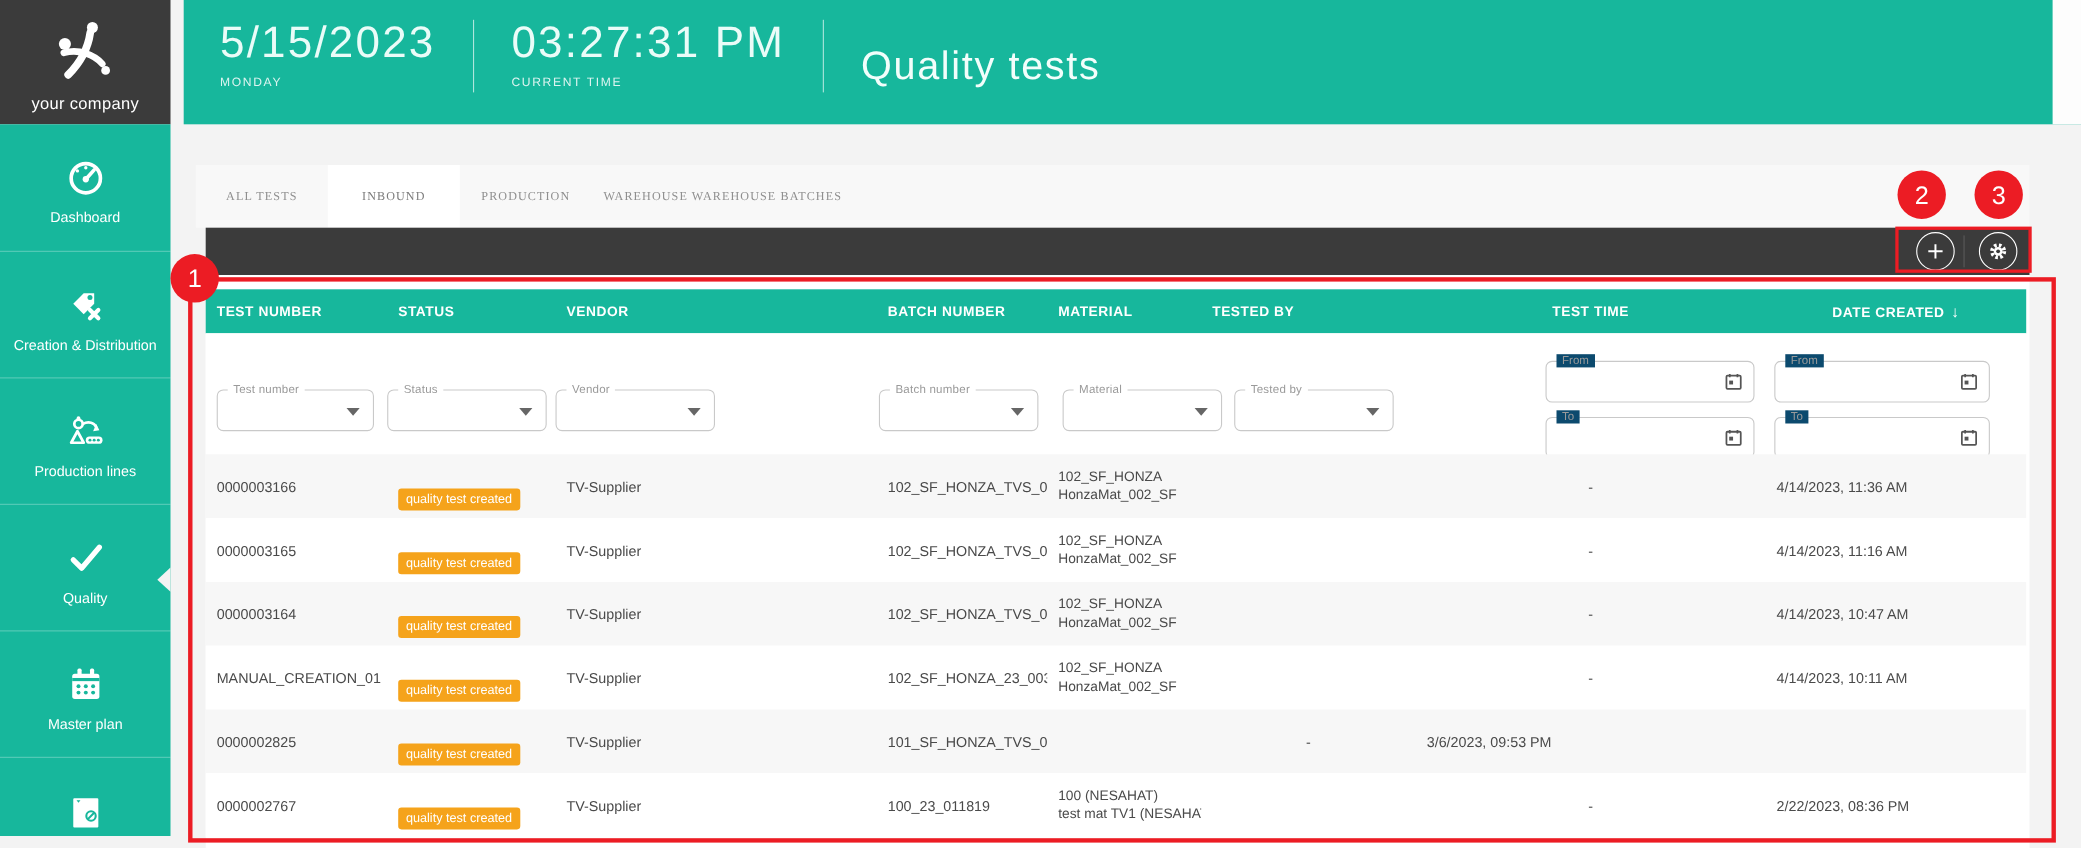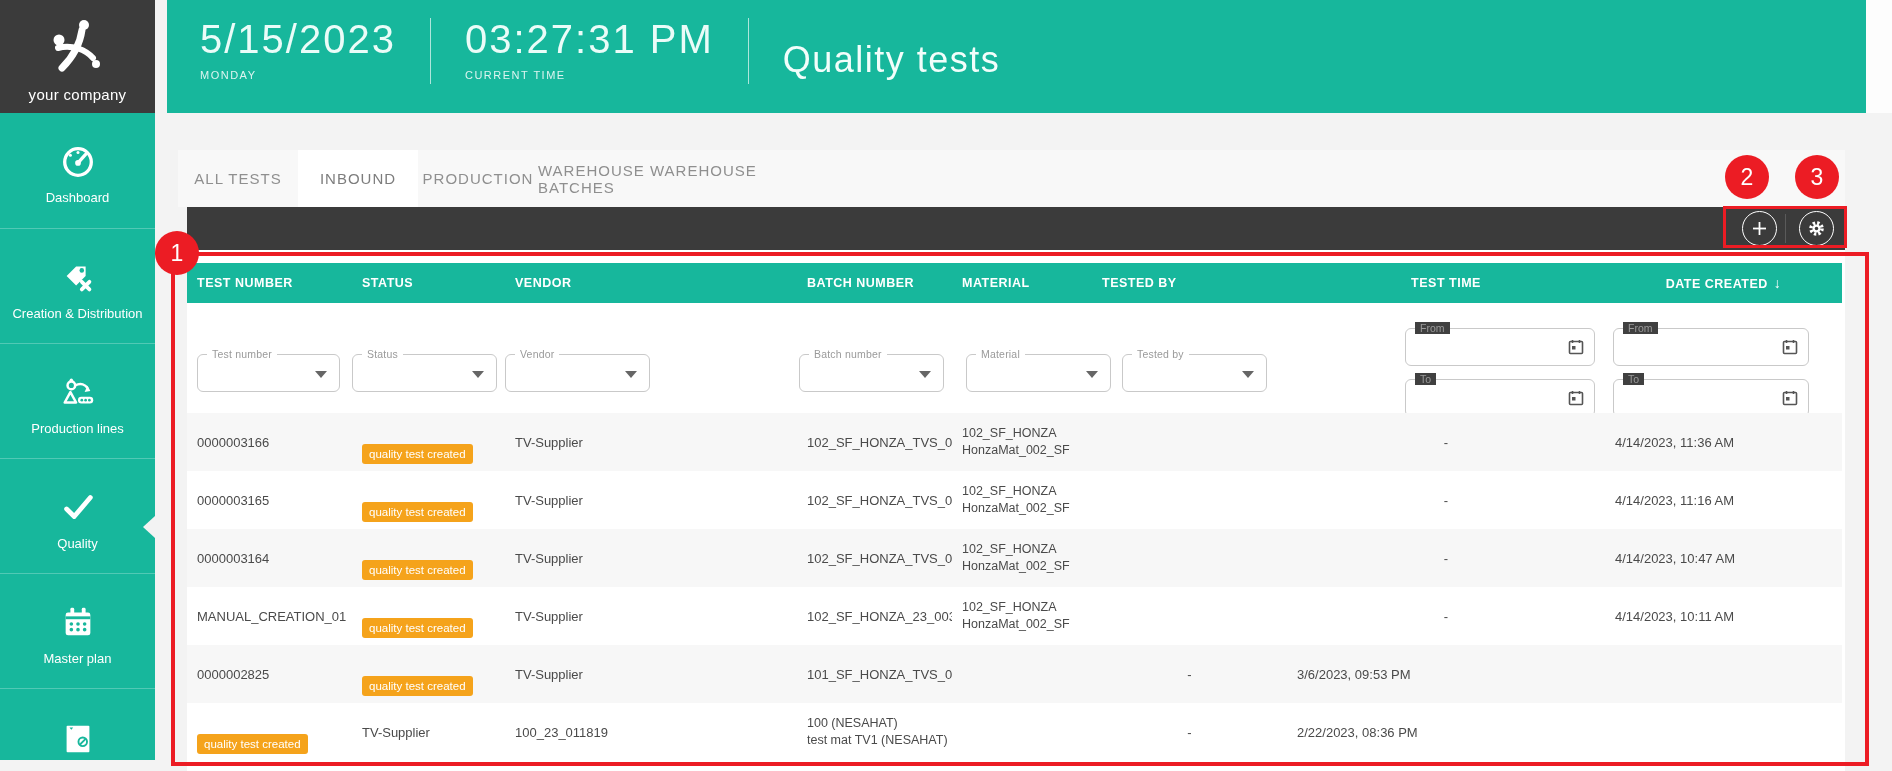--- a/index.html
+++ b/index.html
@@ -31,22 +31,22 @@
   .side-item:last-child { flex:1; height:auto; }
   .side-label { color:#fff; font-size:13px; margin-top:9px; text-align:center; line-height:15px; padding:0 4px;}
   .side-item.active::after { content:""; position:absolute; right:0; top:57px; width:0; height:0;
                border-top:11px solid transparent; border-bottom:11px solid transparent; border-right:12px solid #f3f3f3; }
   .sicon { width:38px; height:38px; display:block; }
 
   
   .content { position:absolute; left:155px; top:113px; width:1737px; height:658px; background:#f3f3f3; }
 
   .tabstrip { position:absolute; left:23px; top:37px; width:1667px; height:57px; background:#f8f8f8; display:flex; }
-  .tab { height:57px; display:flex; align-items:center; justify-content:center; font-size:15px; letter-spacing:1px;
-         color:#8f8f8f; cursor:pointer; width:120px; }
+  .tab { height:57px; display:flex; align-items:center; justify-content:center; font-size:11px; letter-spacing:1px;
+         color:#8f8f8f; cursor:pointer; width:120px;font-family:Liberation Serif, serif; }
   .tab.wide { width:238px; }
   .tab.active { background:#ffffff; color:#7d7d7d; }
 
   .toolbar { position:absolute; left:32px; top:94px; width:1658px; height:43px; background:#3b3b3b; }
   .tb-sep { position:absolute; right:59px; top:7px; width:1px; height:29px; background:#5a5a5a; }
   .tb-btn { position:absolute; top:4px; width:35px; height:35px; border:1.5px solid #fff; border-radius:50%;
             display:flex; align-items:center; justify-content:center; cursor:pointer; background:transparent;}
   .btn-add { right:68px; } .btn-gear { right:11px; }
 
   .card { position:absolute; left:32px; top:137px; width:1658px; height:639px; background:#ffffff; }
@@ -62,21 +62,21 @@
   .filters { position:absolute; left:0; top:53px; width:1655px; height:110px; background:#fff; }
   .fcell { position:relative; }
   .ffield { position:relative; height:38px; border:1px solid #c9c9c9; border-radius:6px; background:#fff;
             margin-top:51px; cursor:pointer; }
   .ffield .flabel { position:absolute; top:-7px; left:9px; background:#fff; padding:0 5px; font-size:10.5px;
             color:#9a9a9a; letter-spacing:.2px; }
   .fcaret { position:absolute; right:12px; top:16px; width:0; height:0;
             border-left:6px solid transparent; border-right:6px solid transparent; border-top:7px solid #666; }
   .datepair { display:flex; flex-direction:column; gap:13px; padding-top:25px; }
   .dfield { position:relative; height:38px; border:1px solid #c9c9c9; border-radius:6px; background:#fff; cursor:text;}
-  .dfield .flabel { position:absolute; top:-7px; left:9px; background:#404040; padding:0 5px; font-size:10.5px; color:#9a9a9a;}
+  .dfield .flabel { position:absolute; top:-7px; left:9px; background:#0c4a6e; padding:0 5px; font-size:10.5px; color:#9a9a9a;}
   .dcal { position:absolute; right:10px; top:10px; cursor:pointer;}
   .c7pair { width:190px; margin-left:auto; margin-right:10px; }
   .c8pair { width:196px; margin-left:8px; }
 
   .rows { position:absolute; left:0; top:163px; width:1655px; }
   .trow { height:58px; cursor:pointer; background:#fff;}
   .trow.striped { background:#f7f7f7; }
   .td { display:flex; align-items:center; padding-left:10px; font-size:13px; color:#4a4a4a; overflow:hidden; white-space:nowrap;}
   .td.center { justify-content:center; padding-left:0; }
   .td.material { flex-direction:column; align-items:flex-start; justify-content:center; font-size:12.5px; line-height:17px; }
@@ -381,20 +381,21 @@
               <span class="badge">quality test created</span>
             </div>
     <div class="td">TV-Supplier</div>
     <div class="td">101_SF_HONZA_TVS_000338</div>
     <div class="td"></div>
     <div class="td center">-</div>
     <div class="td">3/6/2023, 09:53 PM</div>
   </div>
 
   <div class="trow grid-cols">
+    <div class="td">0000002767</div>
     <div class="td">
               <span class="badge">quality test created</span>
             </div>
     <div class="td">TV-Supplier</div>
     <div class="td">100_23_011819</div>
     <div class="td material">
       <span>100 (NESAHAT)</span>
       <span>test mat TV1 (NESAHAT)</span>
     </div>
     <div class="td"></div>

